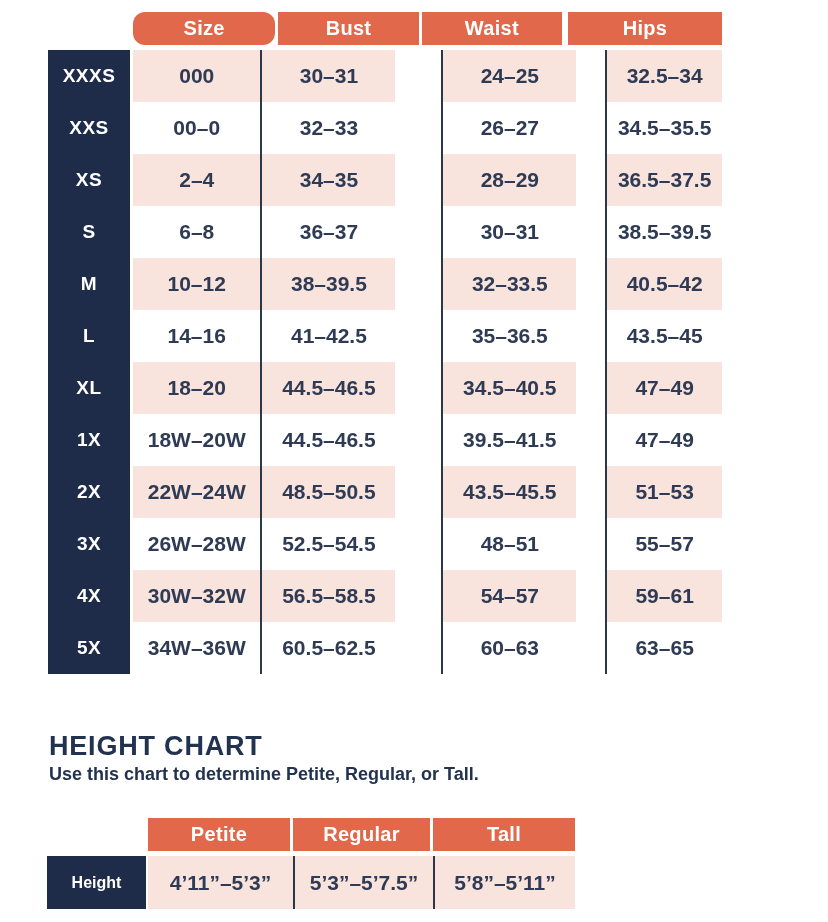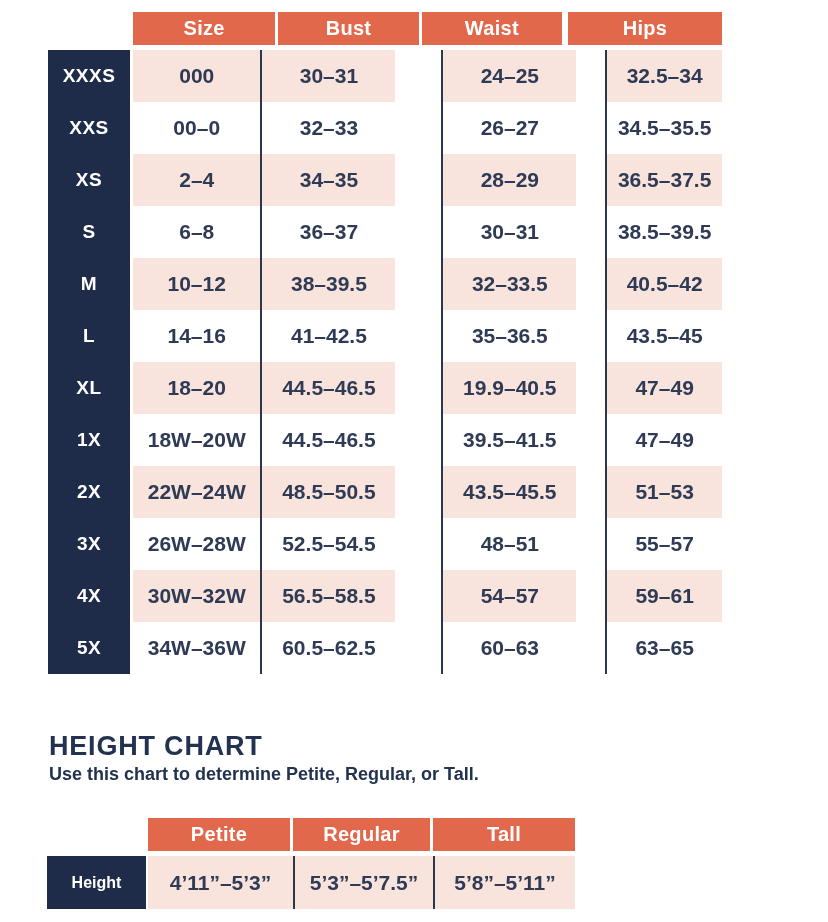--- a/index.html
+++ b/index.html
@@ -28,21 +28,21 @@
     display: flex;
   }
   .hcell {
     background: var(--orange);
     color: #ffffff;
     font-weight: 700;
     font-size: 20px;
     display: flex; align-items: center; justify-content: center;
     letter-spacing: 0.3px;
   }
-  .hcell.h1 { width: 147px; margin-right: 3px; }
+  .hcell.h1 { width: 147px; margin-right: 3px; border-radius: 12px; }
   .hcell.h2 { width: 145px; margin-right: 3px; }
   .hcell.h3 { width: 145px; margin-right: 6px; }
   .hcell.h4 { width: 159px; }
 
   .sc-labels {
     position: absolute;
     left: 48px; top: 50px;
     width: 82px; height: 624px;
     background: var(--navy);
   }
@@ -181,21 +181,21 @@
     </div>
     <div class="row white">
       <div class="cell c1">14–16</div>
       <div class="cell c2">41–42.5</div>
       <div class="cell c3">35–36.5</div>
       <div class="cell c4">43.5–45</div>
     </div>
     <div class="row pink">
       <div class="cell c1">18–20</div>
       <div class="cell c2">44.5–46.5</div>
-      <div class="cell c3">19.9–40.5</div>
+      <div class="cell c3">34.5–40.5</div>
       <div class="cell c4">47–49</div>
     </div>
     <div class="row white">
       <div class="cell c1">18W–20W</div>
       <div class="cell c2">44.5–46.5</div>
       <div class="cell c3">39.5–41.5</div>
       <div class="cell c4">47–49</div>
     </div>
     <div class="row pink">
       <div class="cell c1">22W–24W</div>

